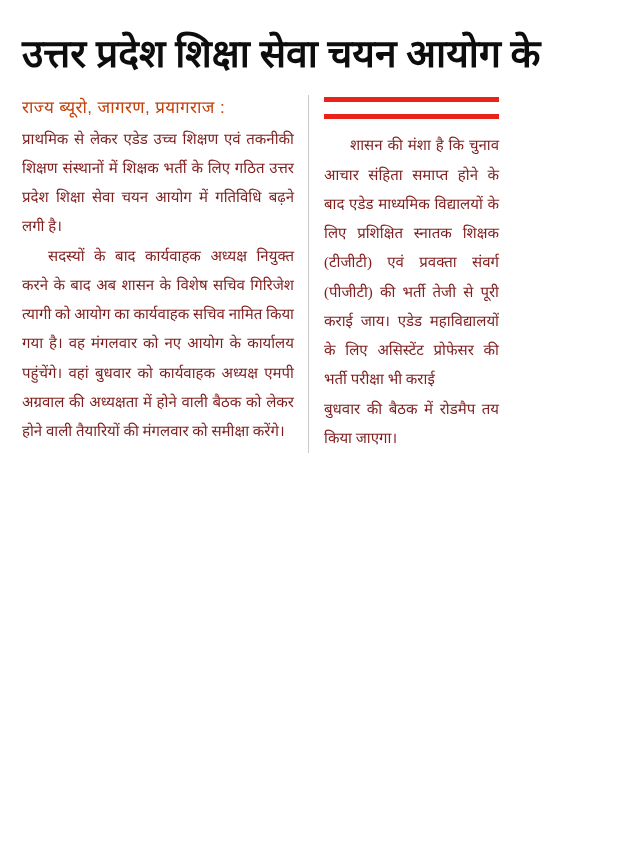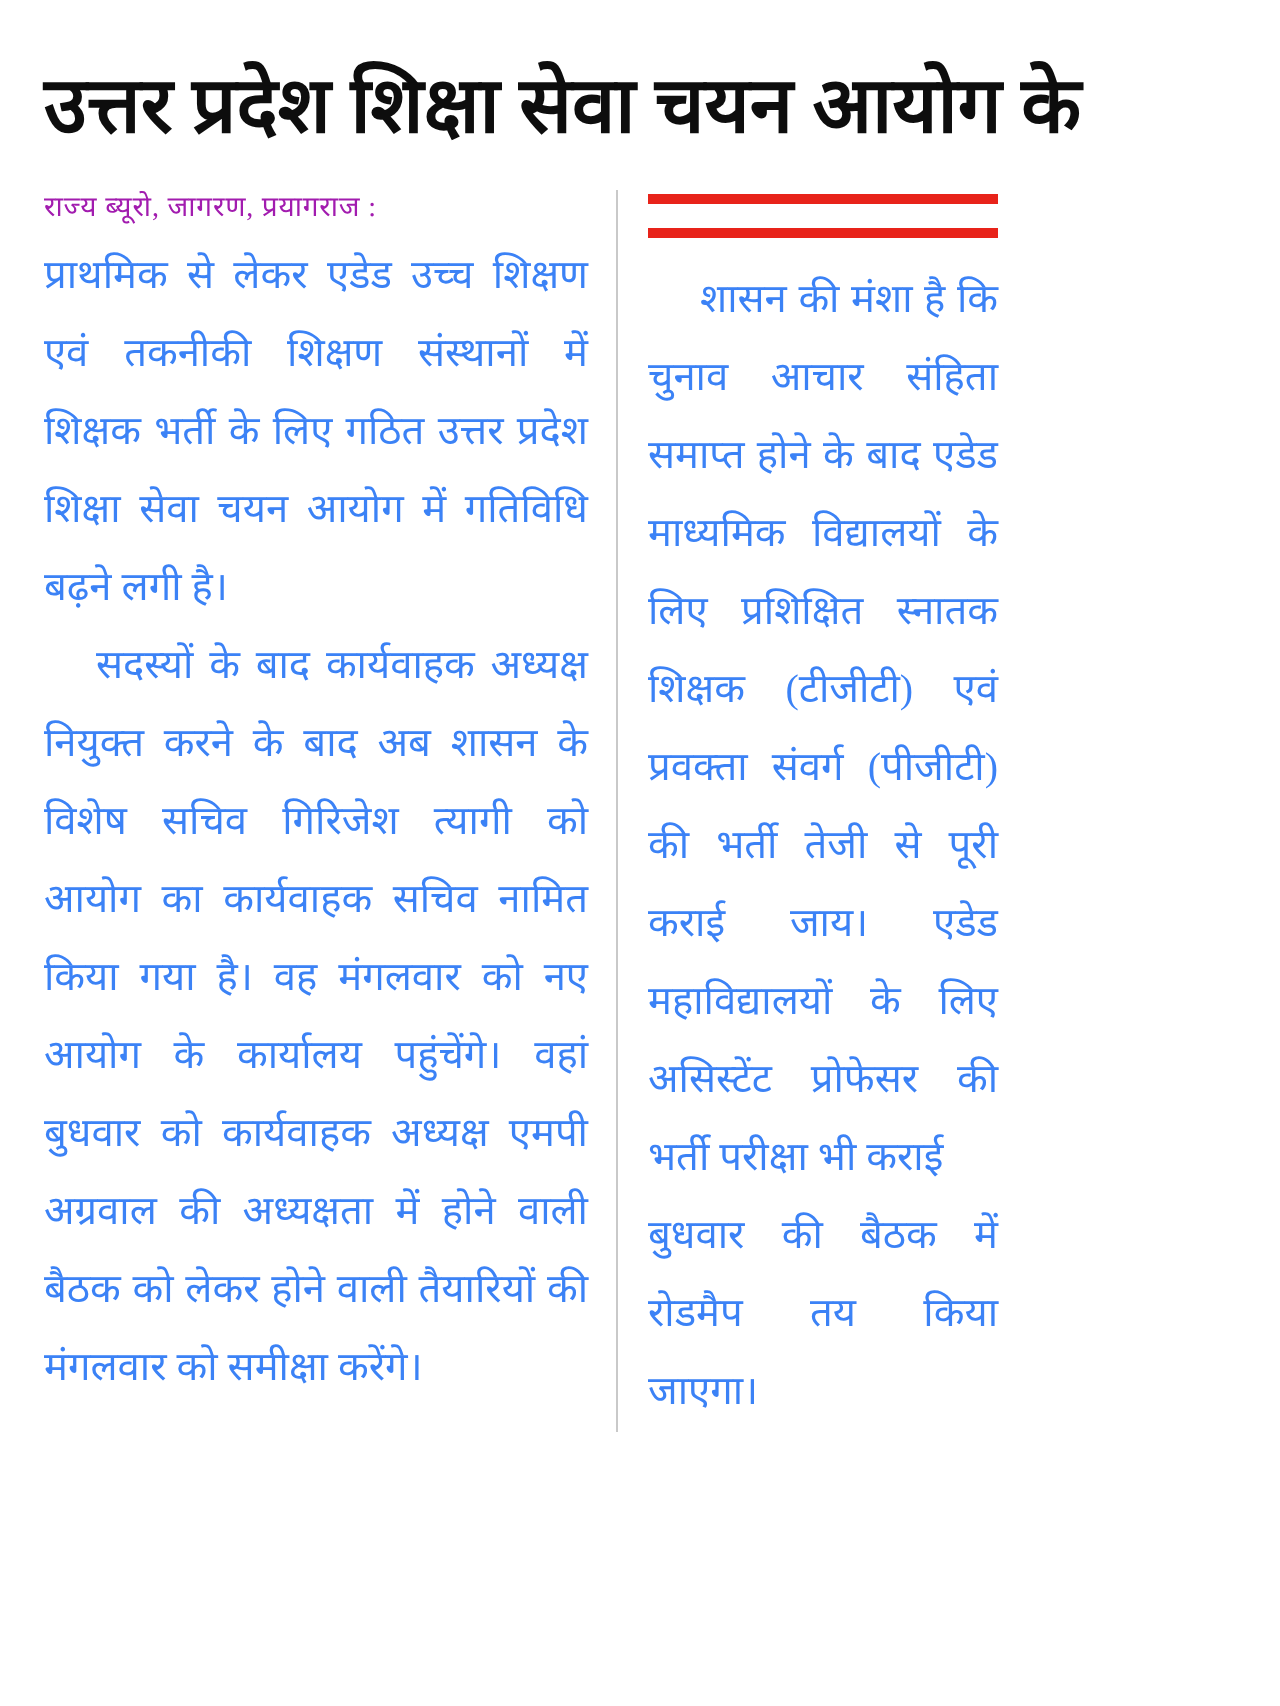--- a/index.html
+++ b/index.html
@@ -62,38 +62,38 @@
   }
   .col-right {
     flex: 1 1 auto;
     padding-left: 15px;
     box-sizing: border-box;
   }
 
   
   .body-text {
     font-family: "Liberation Serif", "DejaVu Serif", serif;
-    font-size: 20px;
+    font-size: 15px;
     line-height: 1.95;
-    color: #3b82f6;
+    color: #7f1d1d;
     text-align: justify;
     text-justify: inter-word;
     margin: 0;
   }
   .body-text + .body-text {
     margin-top: 0px;
   }
   .indent {
     text-indent: 26px;
   }
   .byline {
-    font-family: Liberation Serif, serif;
-    font-size: 14px;
+    font-family: Liberation Sans, sans-serif;
+    font-size: 17px;
     line-height: 1.95;
-    color: #a21caf;
+    color: #c2410c;
     margin: 0 0 0 0;
     letter-spacing: 0.4px;
   }
 
   
   .red-rule {
     height: 5px;
     background: #e8231a;
     width: 100%;
     margin: 6px 0 10px 0;

